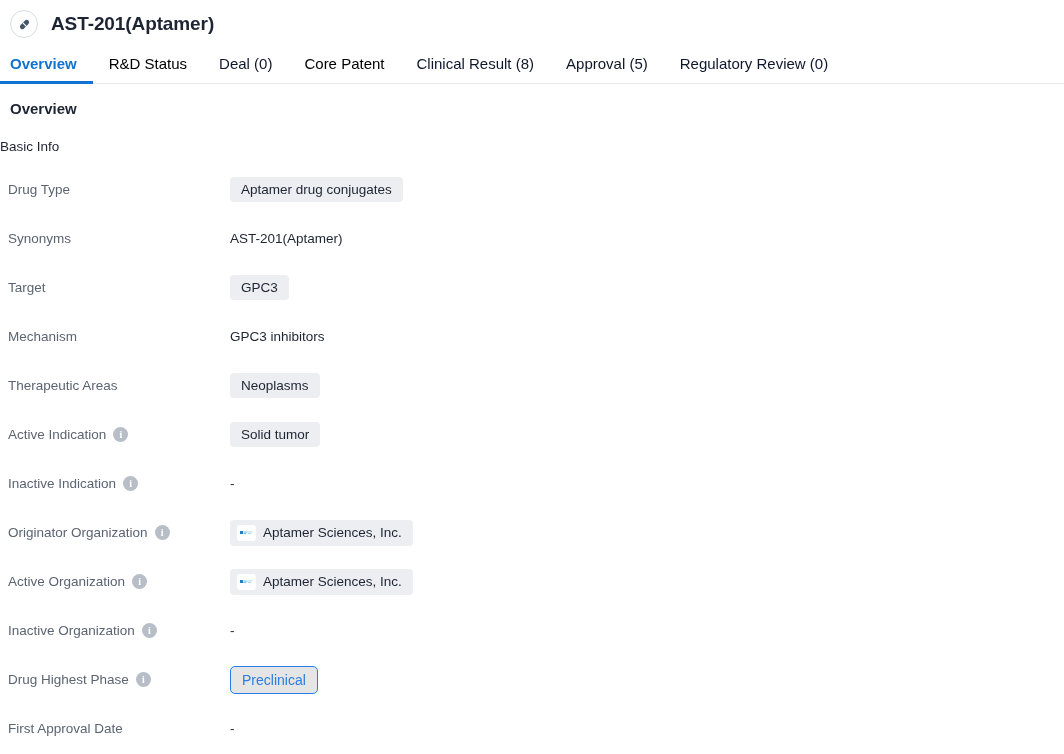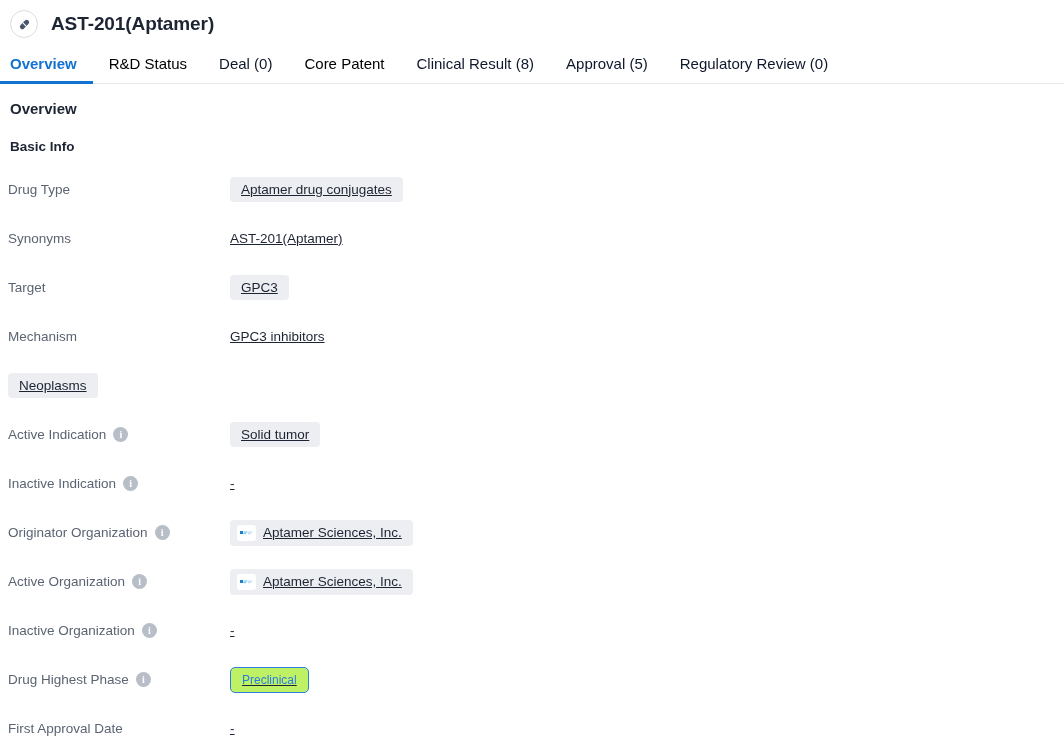--- a/index.html
+++ b/index.html
@@ -81,23 +81,22 @@
   }
   .section-title {
     font-size: 15px;
     font-weight: bold;
     color: #1d2433;
     padding-left: 10px;
     margin: 0 0 22px 0;
   }
   .subsection-title {
     font-size: 13.5px;
-    font-weight: bold;
-    color: #1d2433;
-    padding-left: 10px;
+    font-weight: normal;
+    color: #1d2433;
     margin: 0 0 20px 0;
   }
 
   .info-row {
     display: flex;
     align-items: center;
     min-height: 31px;
     margin-bottom: 18px;
     padding-left: 8px;
   }
@@ -127,21 +126,20 @@
     flex: 0 0 auto;
     cursor: pointer;
   }
   .row-value {
     display: flex;
     align-items: center;
     flex-wrap: wrap;
     gap: 8px;
     font-size: 13.5px;
     color: #1d2433;
-    text-decoration: underline;
   }
   .chip {
     background: #eceef1;
     border-radius: 4px;
     padding: 6px 11px;
     font-size: 13.5px;
     color: #1d2433;
     line-height: 1;
     display: inline-flex;
     align-items: center;
@@ -159,24 +157,24 @@
     align-items: center;
     justify-content: center;
     flex: 0 0 auto;
   }
   .org-logo svg { display: block; }
   .plain-value { color: #1d2433; font-size: 13.5px; }
   .dash-value { color: #1d2433; font-size: 13.5px; }
   .phase-pill {
     border: 1px solid #2b7de0;
     color: #2b7de0;
-    background: #bef264;
+    background: #e5e5e5;
     border-radius: 5px;
     padding: 6px 11px;
-    font-size: 12px;
+    font-size: 14px;
     line-height: 1;
     display: inline-flex;
     align-items: center;
     white-space: nowrap;
     cursor: pointer;
   }
 </style>
 </head>
 <body>
 
@@ -232,20 +230,23 @@
       </div>
       <div class="info-row">
         <div class="row-label">
           <span>Mechanism</span>
         </div>
         <div class="row-value">
           <span class="plain-value">GPC3 inhibitors</span>
         </div>
       </div>
       <div class="info-row">
+        <div class="row-label">
+          <span>Therapeutic Areas</span>
+        </div>
         <div class="row-value">
           <span class="chip">Neoplasms</span>
         </div>
       </div>
       <div class="info-row">
         <div class="row-label">
           <span>Active Indication</span>
           <span class="info-icon">i</span>
         </div>
         <div class="row-value">

